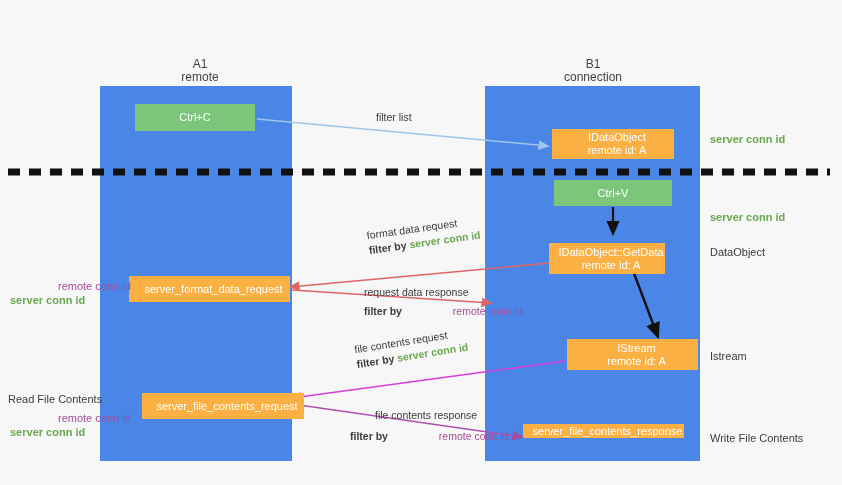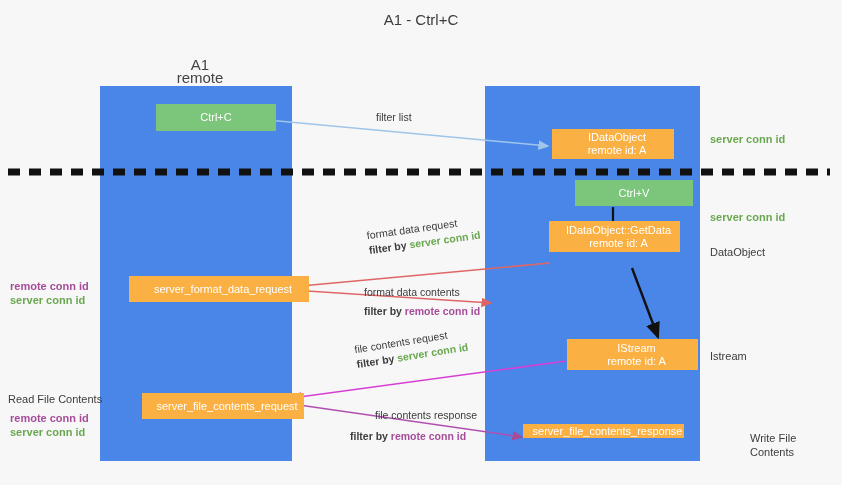--- a/index.html
+++ b/index.html
@@ -17,61 +17,64 @@
 
   .title{
     position:absolute;width:842px;text-align:center;
     font-size:15px;color:#3c3c3c;line-height:19px;
   }
 
   .lane{
     position:absolute;background:#4a86e8;
   }
   .lane-head{
-    position:absolute;text-align:center;font-size:15px;color:#444;line-height:13px;
+    position:absolute;text-align:center;font-size:12px;color:#444;line-height:13px;
   }
 
   .box{
     position:absolute;
     display:flex;align-items:center;justify-content:center;
     text-align:center;
     font-size:11px;color:#ffffff;
     line-height:13px;
     box-sizing:border-box;
   }
-  .box.green{background:#7bc67b;margin-left:21px;}
+  .box.green{background:#7bc67b;}
   .box.orange{background:#fbb043;padding-left:8px;}
 
   .annot{
     position:absolute;font-size:11px;line-height:14px;
   }
   .green-t{color:#6aa84f;font-weight:bold;}
-  .purple-t{color:#a64d9a;font-weight:bold;}
+  .purple-t{color:#a64d9a;font-weight:normal;margin-left:48px;}
   .dark-t{color:#3c3c3c;}
   .bold{font-weight:bold;}
 
   .edge-label{
     position:absolute;font-size:10.5px;color:#3c3c3c;line-height:15px;
     white-space:nowrap;
   }
   .rot-up{transform:rotate(-8deg);transform-origin:left bottom;}
   .rot-up2{transform:rotate(-9deg);transform-origin:left bottom;}
 </style>
 </head>
 <body>
 
 <div id="stage">
 
   <div class="title" style="left:0;top:10px;">
-    <div>A1 - Ctrl+C</div>
   </div>
 
   <div class="lane-head" style="left:140px;top:58px;width:120px;">
     <div>A1</div>
     <div>remote</div>
+  </div>
+  <div class="lane-head" style="left:533px;top:58px;width:120px;">
+    <div>B1</div>
+    <div>connection</div>
   </div>
 
   <div class="lane" style="left:100px;top:86px;width:192px;height:375px;"></div>
   <div class="lane" style="left:485px;top:86px;width:215px;height:375px;"></div>
 
   <svg class="svg-layer" viewBox="0 0 842 485">
     <defs>
       <marker id="ah-blue" markerWidth="8" markerHeight="8" refX="6" refY="3" orient="auto">
         <path d="M0,0 L7,3 L0,6 z" fill="#9fc5e8"></path>
       </marker>
@@ -108,64 +111,64 @@
 
   <div class="box green" style="left:135px;top:104px;width:120px;height:27px;">Ctrl+C</div>
 
   <div class="box orange" style="left:552px;top:129px;width:122px;height:30px;flex-direction:column;">
     <div>IDataObject</div>
     <div>remote id: A</div>
   </div>
 
   <div class="box green" style="left:554px;top:180px;width:118px;height:26px;">Ctrl+V</div>
 
-  <div class="box orange" style="left:549px;top:221px;width:131px;height:31px;flex-direction:column;">
+  <div class="box orange" style="left:549px;top:243px;width:116px;height:31px;flex-direction:column;">
     <div>IDataObject::GetData</div>
     <div>remote id: A</div>
   </div>
 
-  <div class="box orange" style="left:129px;top:276px;width:180px;height:26px;">server_format_data_request</div>
+  <div class="box orange" style="left:129px;top:276px;width:161px;height:26px;">server_format_data_request</div>
 
 
   <div class="box orange" style="left:567px;top:339px;width:131px;height:31px;flex-direction:column;">
     <div>IStream</div>
     <div>remote id: A</div>
   </div>
 
   <div class="box orange" style="left:142px;top:393px;width:162px;height:26px;">server_file_contents_request</div>
 
   <div class="box orange" style="left:523px;top:424px;width:161px;height:14px;text-align:center;">server_file_contents_response</div>
 
   <div class="edge-label" style="left:376px;top:110px;">filter list</div>
 
   <div class="edge-label rot-up" style="left:370px;top:228px;">
     <div>format data request</div>
     <div><span class="bold">filter by </span><span class="green-t">server conn id</span></div>
   </div>
 
   <div class="edge-label" style="left:364px;top:285px;">
-    <div>format data contents</div>
+    <div>request data response</div>
     <div style="margin-top:4px;"><span class="bold">filter by </span><span class="purple-t">remote conn id</span></div>
   </div>
 
   <div class="edge-label rot-up2" style="left:358px;top:342px;">
     <div>file contents request</div>
     <div><span class="bold">filter by </span><span class="green-t">server conn id</span></div>
   </div>
 
   <div class="edge-label" style="left:375px;top:408px;">
     <div>file contents response</div>
     <div style="margin-top:6px;margin-left:-25px;"><span class="bold">filter by </span><span class="purple-t">remote conn id</span></div>
   </div>
 
   <div class="annot green-t" style="left:710px;top:132px;">server conn id</div>
   <div class="annot green-t" style="left:710px;top:210px;">server conn id</div>
   <div class="annot dark-t" style="left:710px;top:245px;">DataObject</div>
   <div class="annot dark-t" style="left:710px;top:349px;">Istream</div>
-  <div class="annot dark-t" style="left:710px;top:431px;margin-left:40px;">Write File Contents</div>
+  <div class="annot dark-t" style="left:710px;top:431px;">Write File Contents</div>
 
   <div class="annot purple-t" style="left:10px;top:279px;">remote conn id</div>
   <div class="annot green-t" style="left:10px;top:293px;">server conn id</div>
 
   <div class="annot dark-t" style="left:8px;top:392px;text-align:center;">Read File Contents</div>
   <div class="annot purple-t" style="left:10px;top:411px;">remote conn id</div>
   <div class="annot green-t" style="left:10px;top:425px;">server conn id</div>
 
 </div>
 

